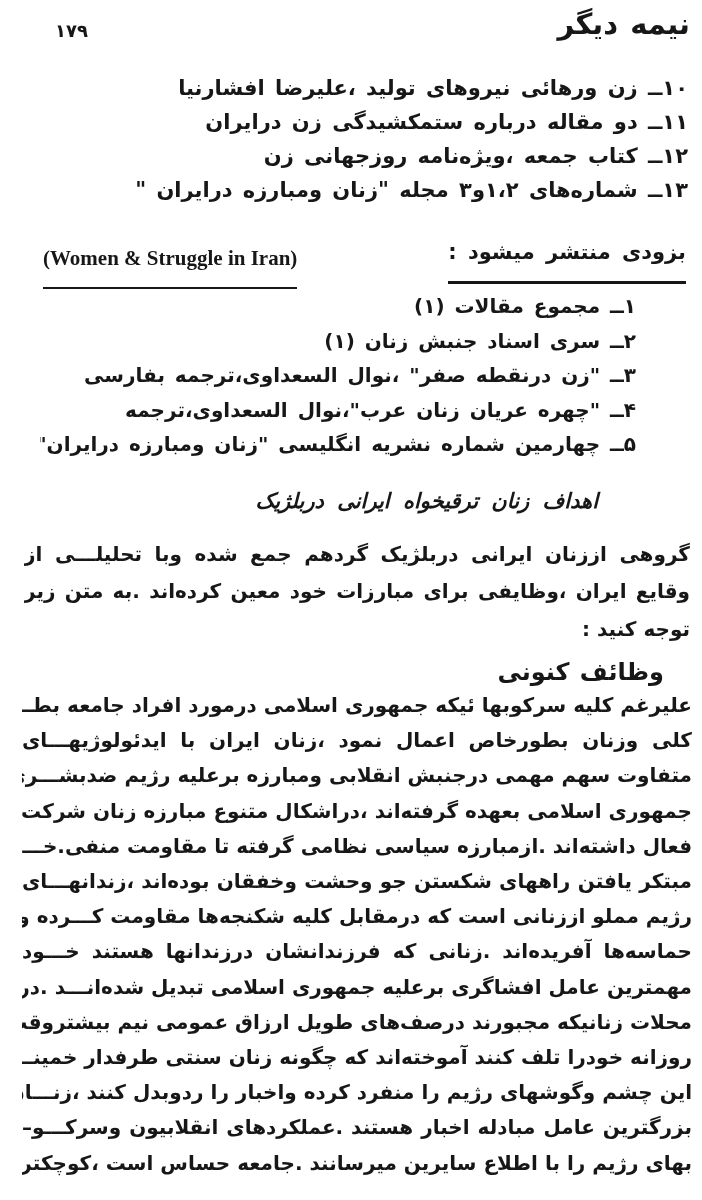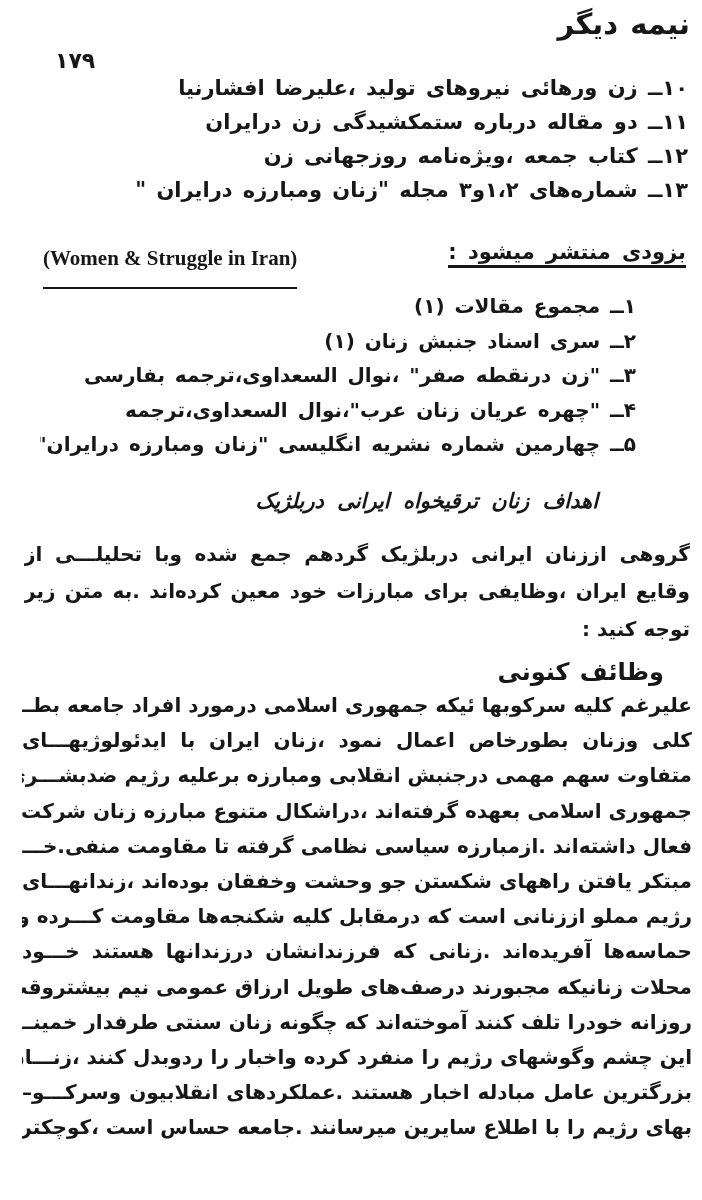--- a/index.html
+++ b/index.html
@@ -16,23 +16,22 @@
     color: #171717;
     direction: rtl;
     font-family: "DejaVu Sans", sans-serif;
     font-weight: 700;
     overflow: hidden;
   }
   .abs { position: absolute; }
 
   .page-number {
     left: 55px; top: 20px;
-    font-size: 22px;
+    font-size: 18px;
     letter-spacing: 2px;
-    margin-top: 28px;
   }
   .journal-title {
     right: 12px; top: 7px;
     font-size: 29px;
     word-spacing: 2px;
   }
 
   .list-a {
     top: 71px; right: 14px; left: 60px;
     font-size: 21px;
@@ -52,21 +51,21 @@
     overflow: hidden;
   }
 
   .announce-fa {
     top: 240px; right: 16px;
     font-size: 21px;
   }
   .announce-fa .u {
     display: inline-block;
     border-bottom: 3px solid #171717;
-    padding-bottom: 1px;
+    padding-bottom: 17px;
     word-spacing: 4px;
   }
   .announce-en {
     top: 246px; left: 43px;
     direction: ltr;
     font-family: "Liberation Serif", "DejaVu Serif", serif;
     font-weight: 700;
     font-size: 21px;
   }
   .announce-en .u-en {
@@ -148,20 +147,21 @@
 
   <div class="abs body-text">
     <div class="t-line just">علیرغم کلیه سرکوبها ئیکه جمهوری اسلامی درمورد افراد جامعه بطـــور</div>
     <div class="t-line just">کلی وزنان بطورخاص اعمال نمود ،زنان ایران با ایدئولوژیهـــای</div>
     <div class="t-line just">متفاوت سهم مهمی درجنبش انقلابی ومبارزه برعلیه رژیم ضدبشـــری</div>
     <div class="t-line just">جمهوری اسلامی بعهده گرفته‌اند ،دراشکال متنوع مبارزه زنان شرکت</div>
     <div class="t-line just">فعال داشته‌اند .ازمبارزه سیاسی نظامی گرفته تا مقاومت منفی.خـــود</div>
     <div class="t-line just">مبتکر یافتن راههای شکستن جو وحشت وخفقان بوده‌اند ،زندانهـــای</div>
     <div class="t-line just">رژیم مملو اززنانی است که درمقابل کلیه شکنجه‌ها مقاومت کـــرده و</div>
     <div class="t-line just">حماسه‌ها آفریده‌اند .زنانی که فرزندانشان درزندانها هستند خـــود</div>
+    <div class="t-line just">مهمترین عامل افشاگری برعلیه جمهوری اسلامی تبدیل شده‌انـــد .در</div>
     <div class="t-line just">محلات زنانیکه مجبورند درصف‌های طویل ارزاق عمومی نیم بیشتروقت</div>
     <div class="t-line just">روزانه خودرا تلف کنند آموخته‌اند که چگونه زنان سنتی طرفدار خمینـــی</div>
     <div class="t-line just">این چشم وگوشهای رژیم را منفرد کرده واخبار را ردوبدل کنند ،زنـــان</div>
     <div class="t-line just">بزرگترین عامل مبادله اخبار هستند .عملکردهای انقلابیون وسرکـــو–</div>
     <div class="t-line just">بهای رژیم را با اطلاع سایرین میرسانند .جامعه حساس است ،کوچکترین</div>
   </div>
 
 </div>
 
 </body></html>

